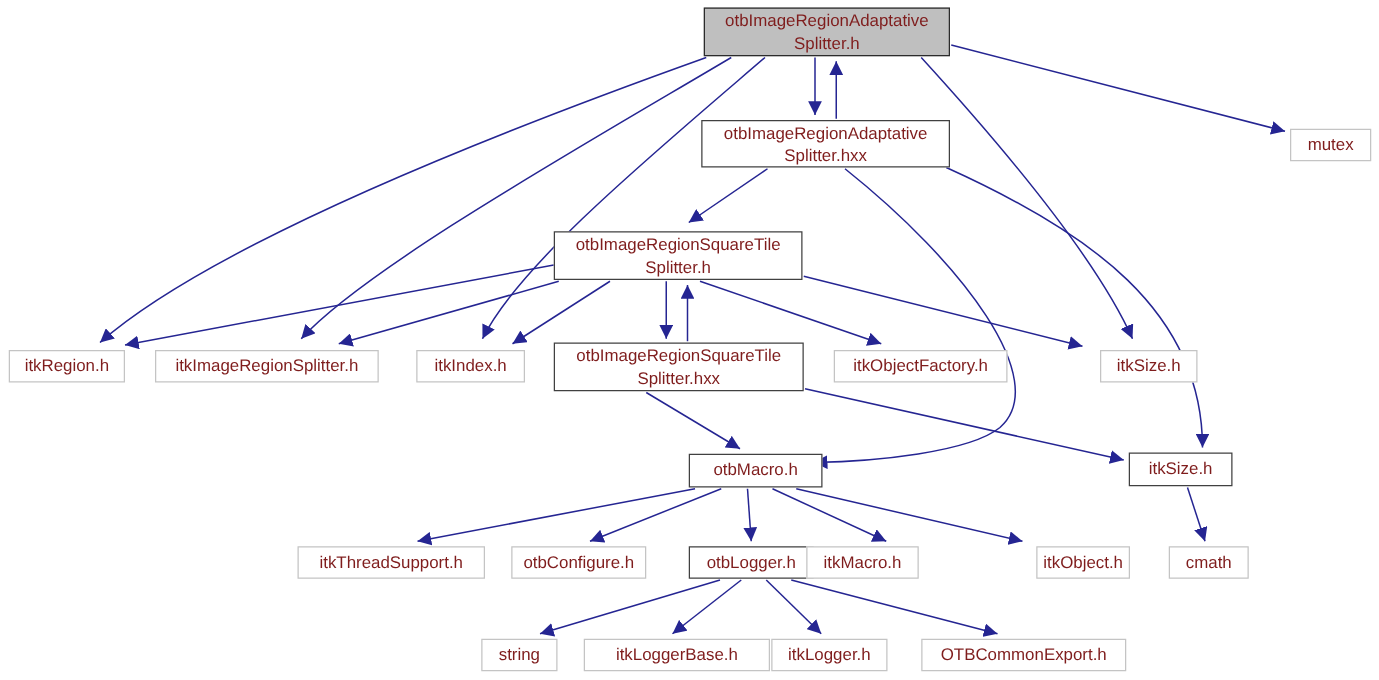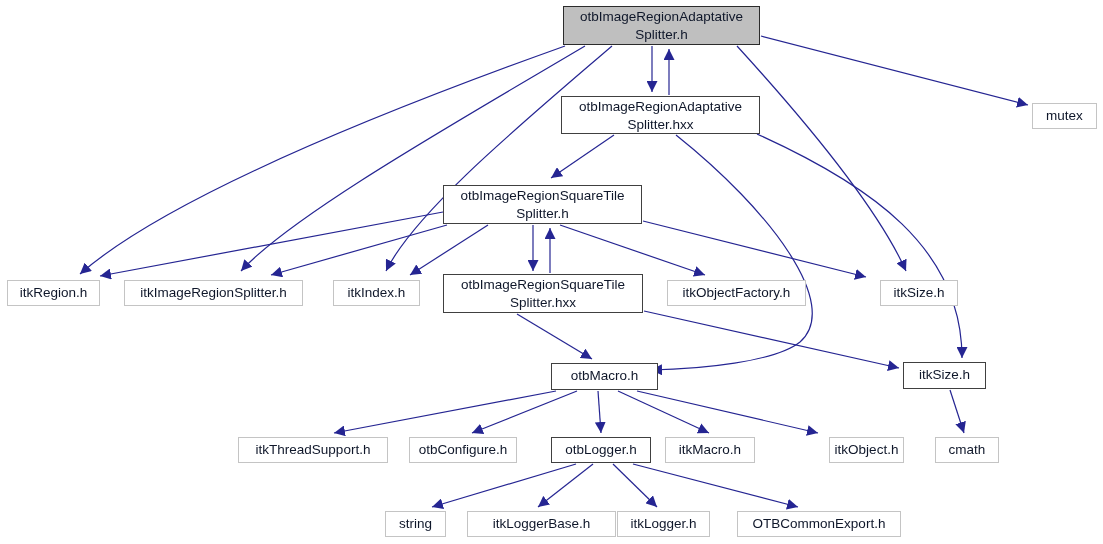--- a/index.html
+++ b/index.html
@@ -9,21 +9,21 @@
     background:#ffffff;
     font-family:"Liberation Sans","DejaVu Sans",sans-serif;
     overflow:hidden;
   }
   #edges{position:absolute;left:0;top:0;width:1103px;height:544px;}
   .node{
     position:absolute;
     box-sizing:border-box;
     background:#ffffff;
     border:1px solid #c4c4c4;
-    color:#0f172a;
+    color:#7f1d1d;
     font-size:13.5px;
     line-height:24px;
     text-align:center;
     white-space:pre-line;
     cursor:default;
   }
   .node.dark{border:1.4px solid #404040;}
   .node.root{background:#bfbfbf;border:1.6px solid #2b2b2b;}
   .node.two-line{line-height:18px;padding-top:1px;}
   path.edge{fill:none;stroke:#252592;stroke-width:1.2;}
@@ -98,21 +98,21 @@
   <div class="node dark" style="left:551px;top:363px;width:107px;height:27px;">otbMacro.h</div>
 
   <div class="node dark" style="left:903px;top:362px;width:83px;height:27px;">itkSize.h</div>
 
   <div class="node" style="left:238px;top:437px;width:150px;height:26px;">itkThreadSupport.h</div>
 
   <div class="node" style="left:409px;top:437px;width:108px;height:26px;">otbConfigure.h</div>
 
   <div class="node dark" style="left:551px;top:437px;width:100px;height:26px;">otbLogger.h</div>
 
-  <div class="node" style="left:665px;top:437px;width:90px;height:26px;">itkMacro.h</div>
+  <div class="node" style="left:645px;top:437px;width:90px;height:26px;">itkMacro.h</div>
 
   <div class="node" style="left:789px;top:437px;width:75px;height:26px;margin-left:40px;">itkObject.h</div>
 
   <div class="node" style="left:935px;top:437px;width:64px;height:26px;">cmath</div>
 
   <div class="node" style="left:385px;top:511px;width:61px;height:26px;">string</div>
 
   <div class="node" style="left:467px;top:511px;width:149px;height:26px;">itkLoggerBase.h</div>
 
   <div class="node" style="left:617px;top:511px;width:93px;height:26px;">itkLogger.h</div>

